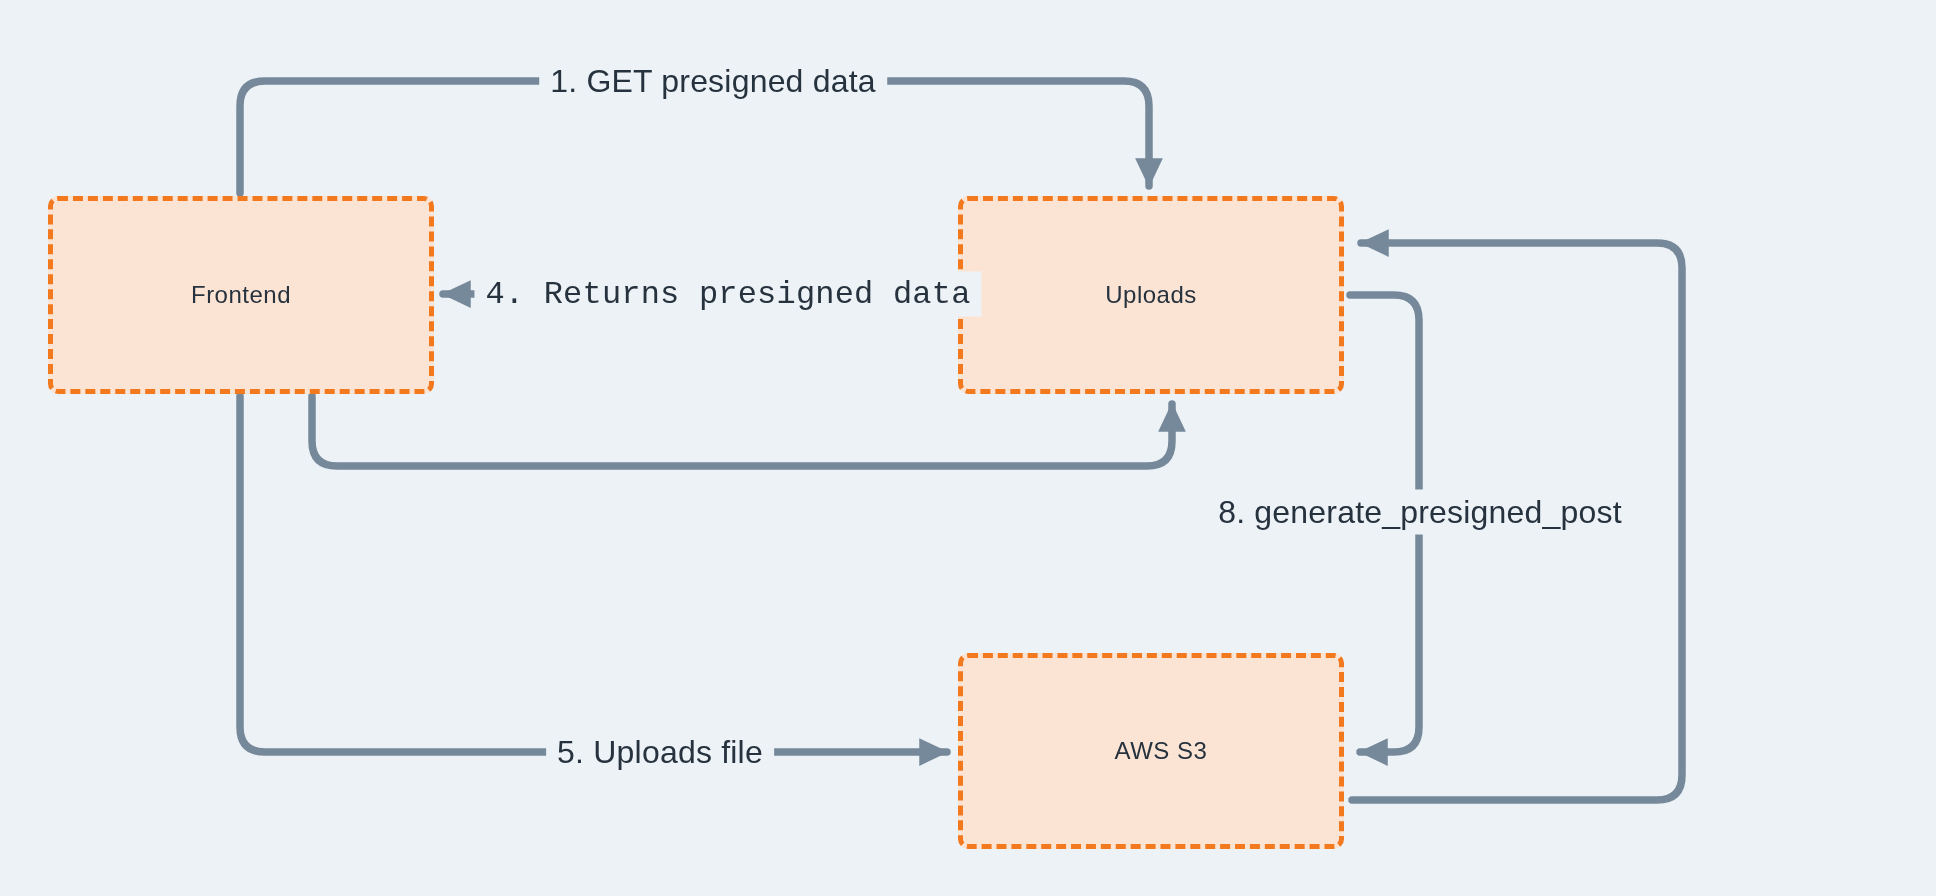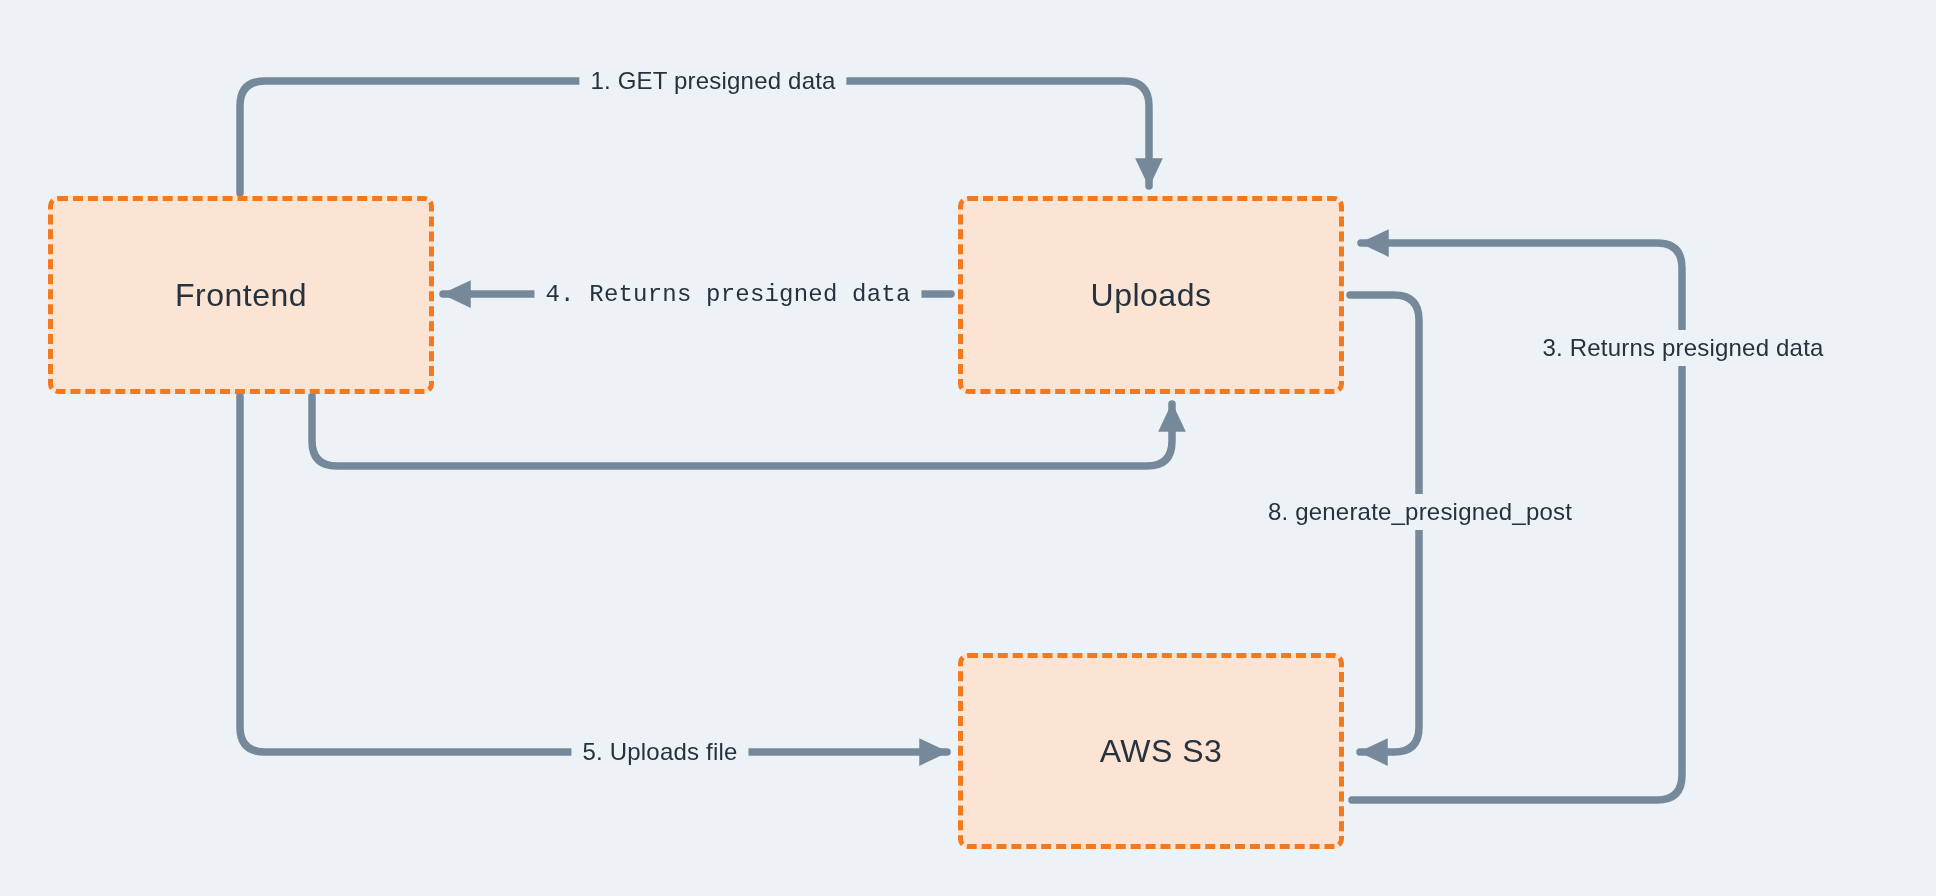--- a/index.html
+++ b/index.html
@@ -23,32 +23,32 @@
   .arrowhead{fill:var(--arrow);}
   .node{
     position:absolute;
     background:var(--peach);
     border:5px dashed var(--orange);
     border-radius:10px;
     display:flex;align-items:center;justify-content:center;
   }
   .node-label{
     color:var(--ink);
-    font-size:32px;
+    font-size:24px;
     letter-spacing:0.5px;
   }
   .node-frontend{left:48px;top:196px;width:386px;height:198px;}
   .node-django{left:958px;top:196px;width:386px;height:198px;}
   .node-s3{left:958px;top:653px;width:386px;height:196px;padding-left:20px;}
   .edge-label{
     position:absolute;
     transform:translate(-50%,-50%);
     background:var(--bg);
     color:var(--ink);
-    font-size:24px;
+    font-size:32px;
     letter-spacing:0.2px;
     padding:4px 11px;
     white-space:pre;
   }
   .lbl-1{left:713px;top:81px;}
   .lbl-4{left:728px;top:294px;font-family:Liberation Mono, monospace;}
   .lbl-6{left:711px;top:466px;}
   .lbl-2{left:1420px;top:512px;}
   .lbl-3{left:1683px;top:348px;}
   .lbl-5{left:660px;top:752px;}
@@ -85,17 +85,16 @@
   <div class="node node-django">
     <span class="node-label">Uploads</span>
   </div>
 
   <div class="node node-s3">
     <span class="node-label">AWS S3</span>
   </div>
 
   <div class="edge-label lbl-1">1. GET presigned data</div>
   <div class="edge-label lbl-2">8. generate_presigned_post</div>
-  <div class="edge-label lbl-3">3. Returns presigned data</div>
   <div class="edge-label lbl-4">4. Returns presigned data</div>
   <div class="edge-label lbl-5">5. Uploads file</div>
 
 </div>
 
 </body></html>

